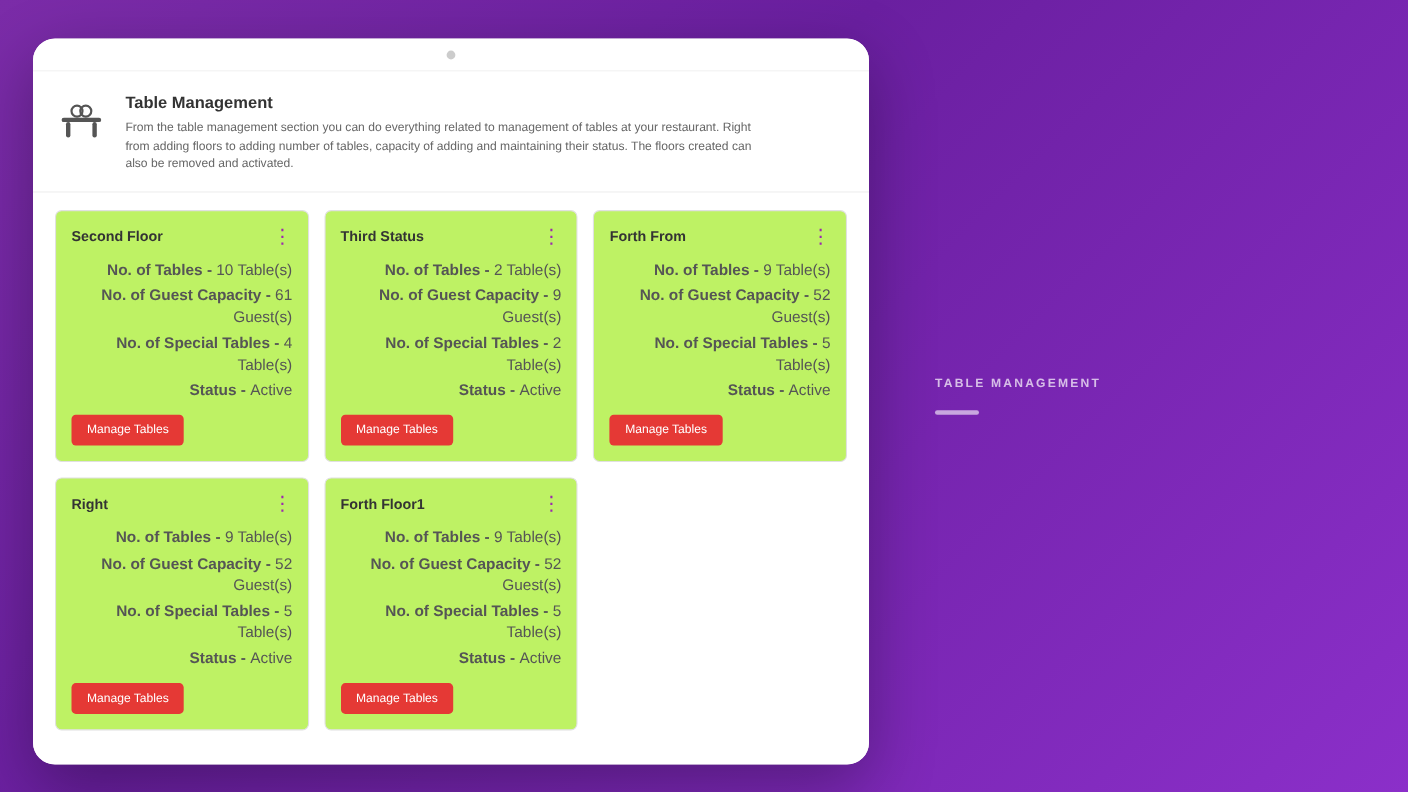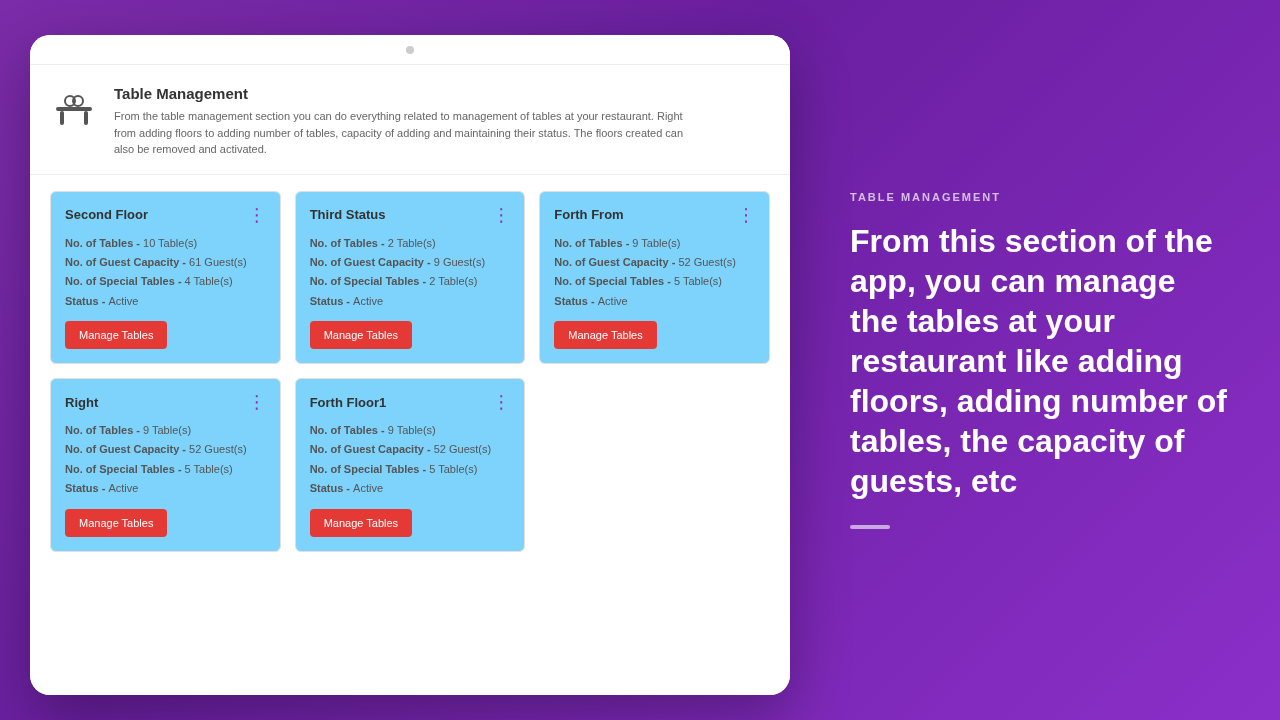--- a/index.html
+++ b/index.html
@@ -108,21 +108,21 @@
 
     
     .floors-container {
       padding: 16px 20px 20px 20px;
       display: grid;
       grid-template-columns: repeat(3, 1fr);
       gap: 14px;
     }
 
     .floor-card {
-      background: #7dd3fc;
+      background: #bef264;
       border: 1px solid #e0e0e0;
       border-radius: 6px;
       padding: 14px;
       position: relative;
     }
 
     .floor-card-header {
       display: flex;
       justify-content: space-between;
       align-items: center;
@@ -140,24 +140,25 @@
       font-size: 18px;
       cursor: pointer;
       line-height: 1;
     }
 
     .floor-info {
       margin-bottom: 12px;
     }
 
     .floor-info p {
-      font-size: 11px;
+      font-size: 14px;
       color: #555;
       margin-bottom: 4px;
       line-height: 1.4;
+      text-align: right;
     }
 
     .floor-info p span {
       font-weight: 600;
     }
 
     .manage-tables-btn {
       background: #e53935;
       color: white;
       border: none;
@@ -305,15 +306,14 @@
     </div>
     <button class="manage-tables-btn">Manage Tables</button>
   </div>
         </div>
     </div>
   </div>
 </div>
 
 <div class="right-panel">
   <div class="section-label">TABLE MANAGEMENT</div>
-  <div class="main-text">From this section of the app, you can manage the tables at your restaurant like adding floors, adding number of tables, the capacity of guests, etc</div>
   <div class="divider"></div>
 </div>
 
 </body></html>

